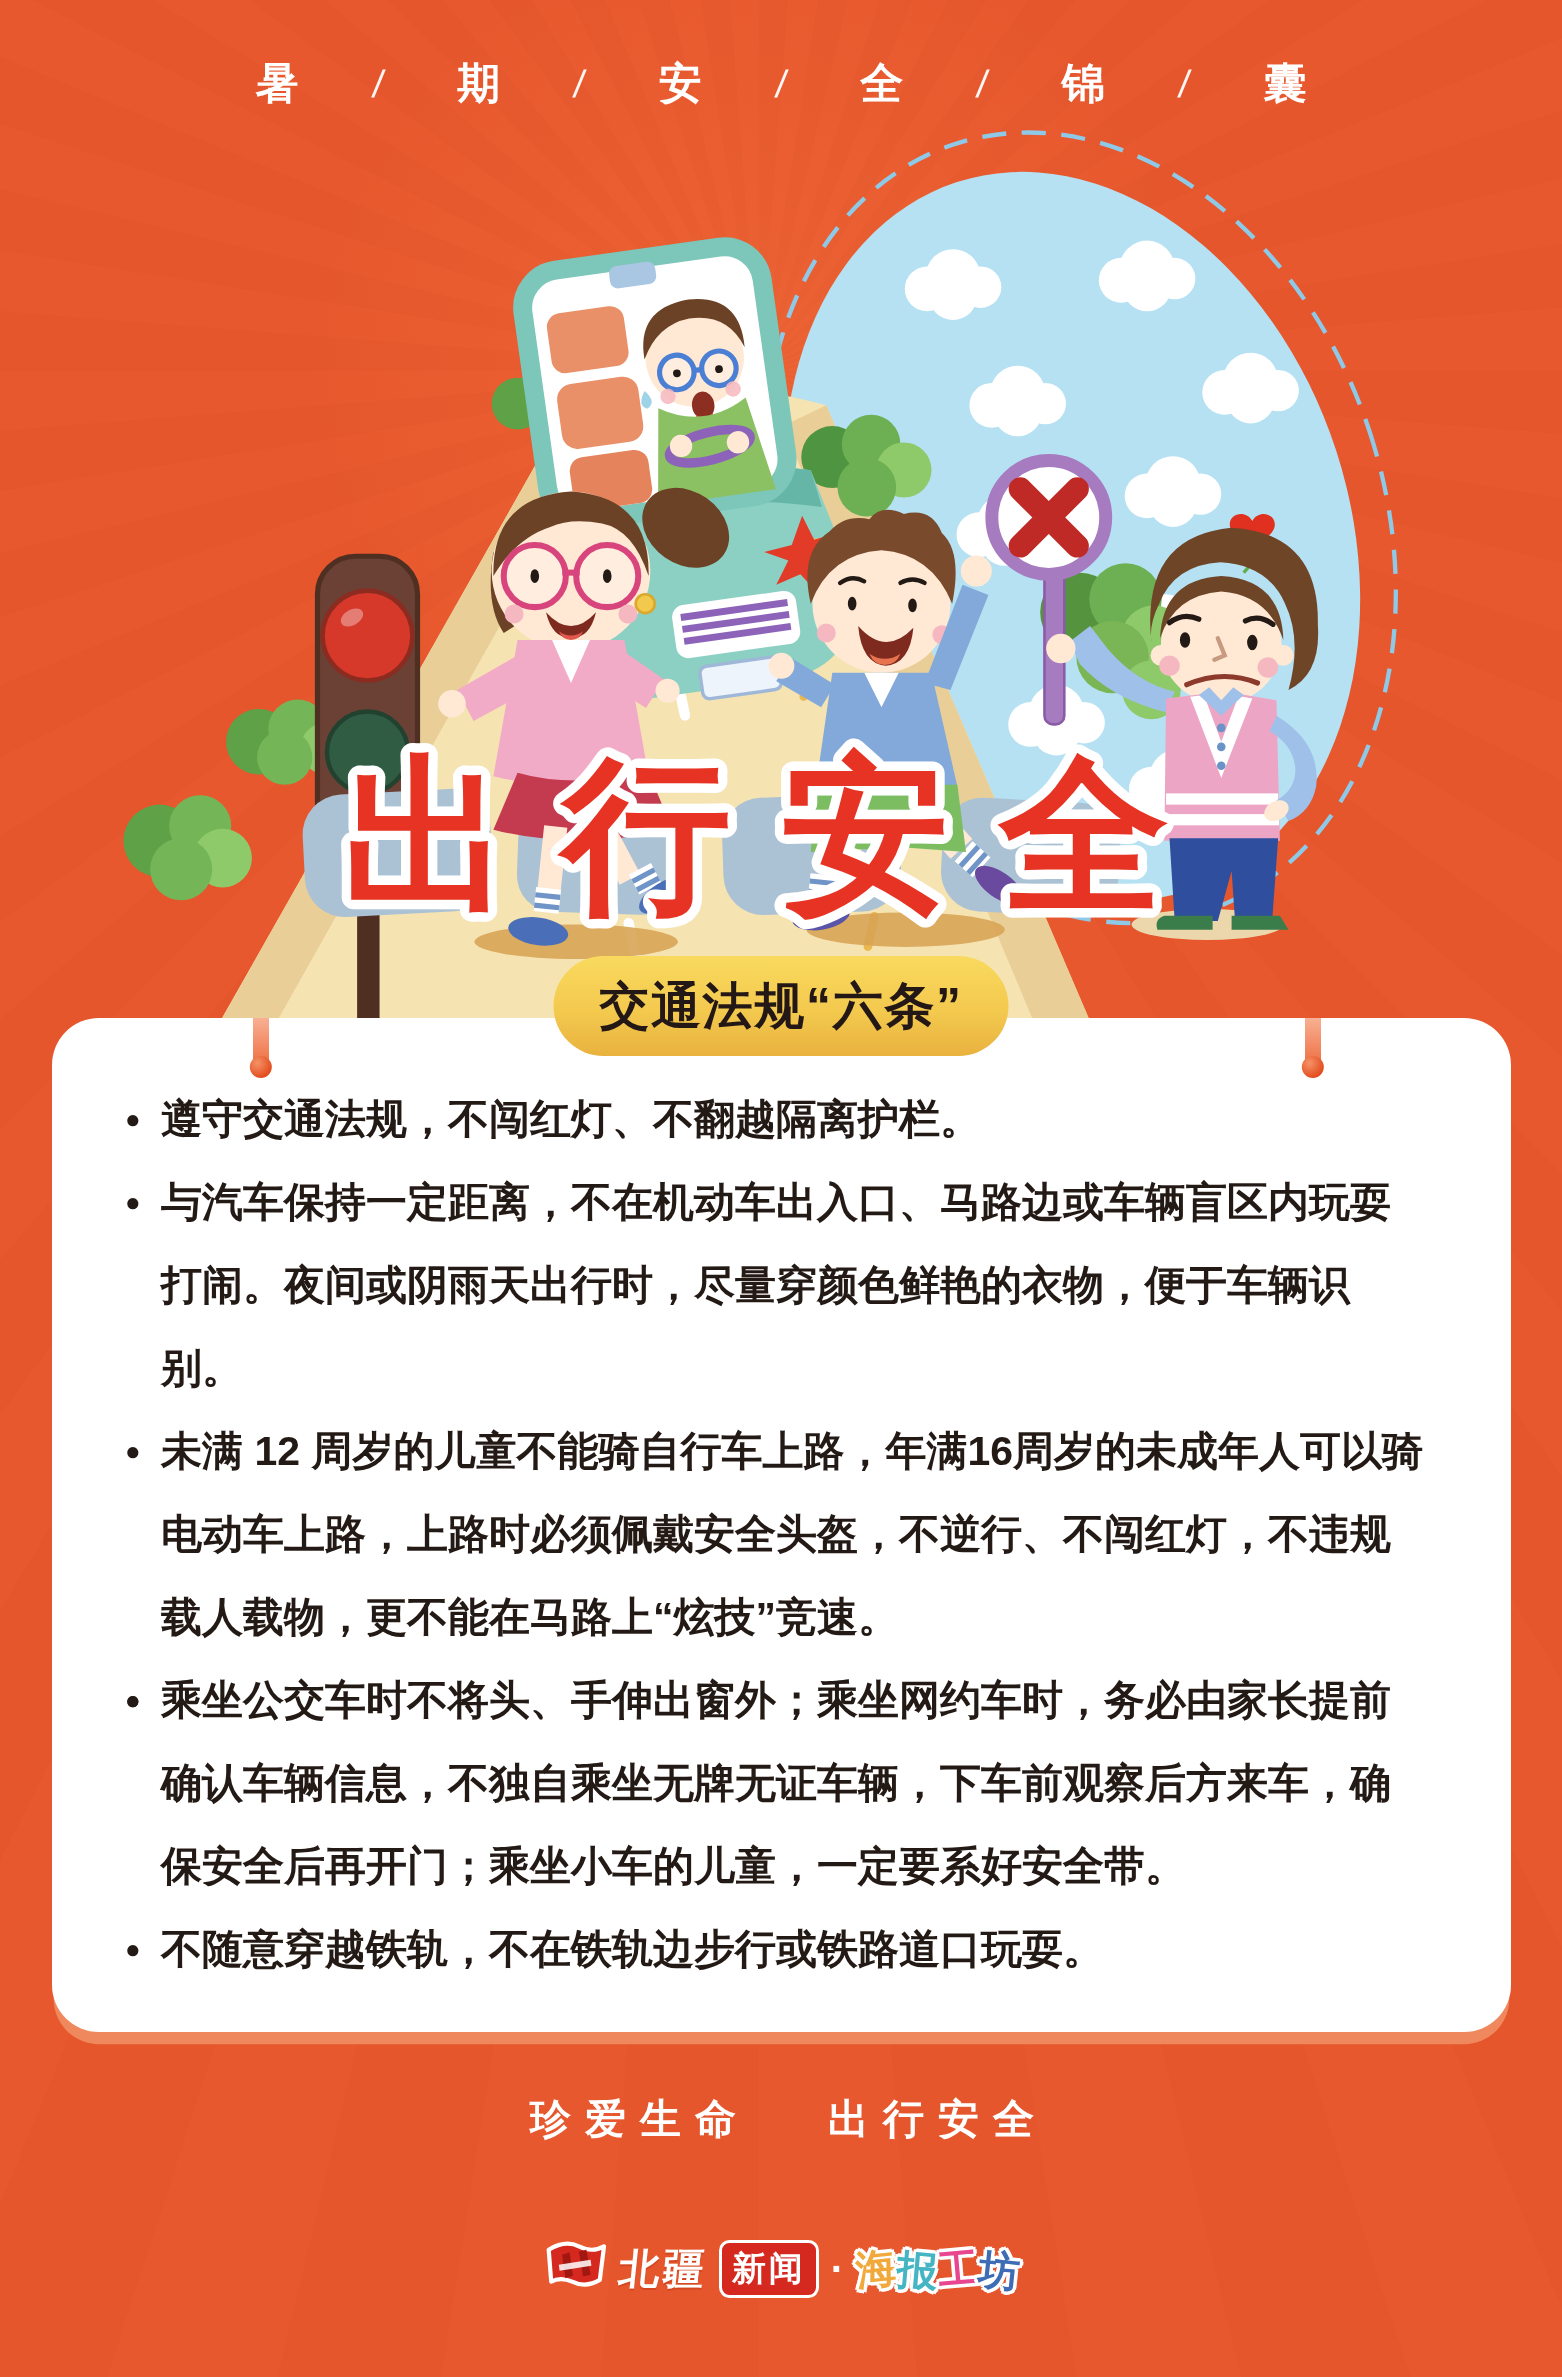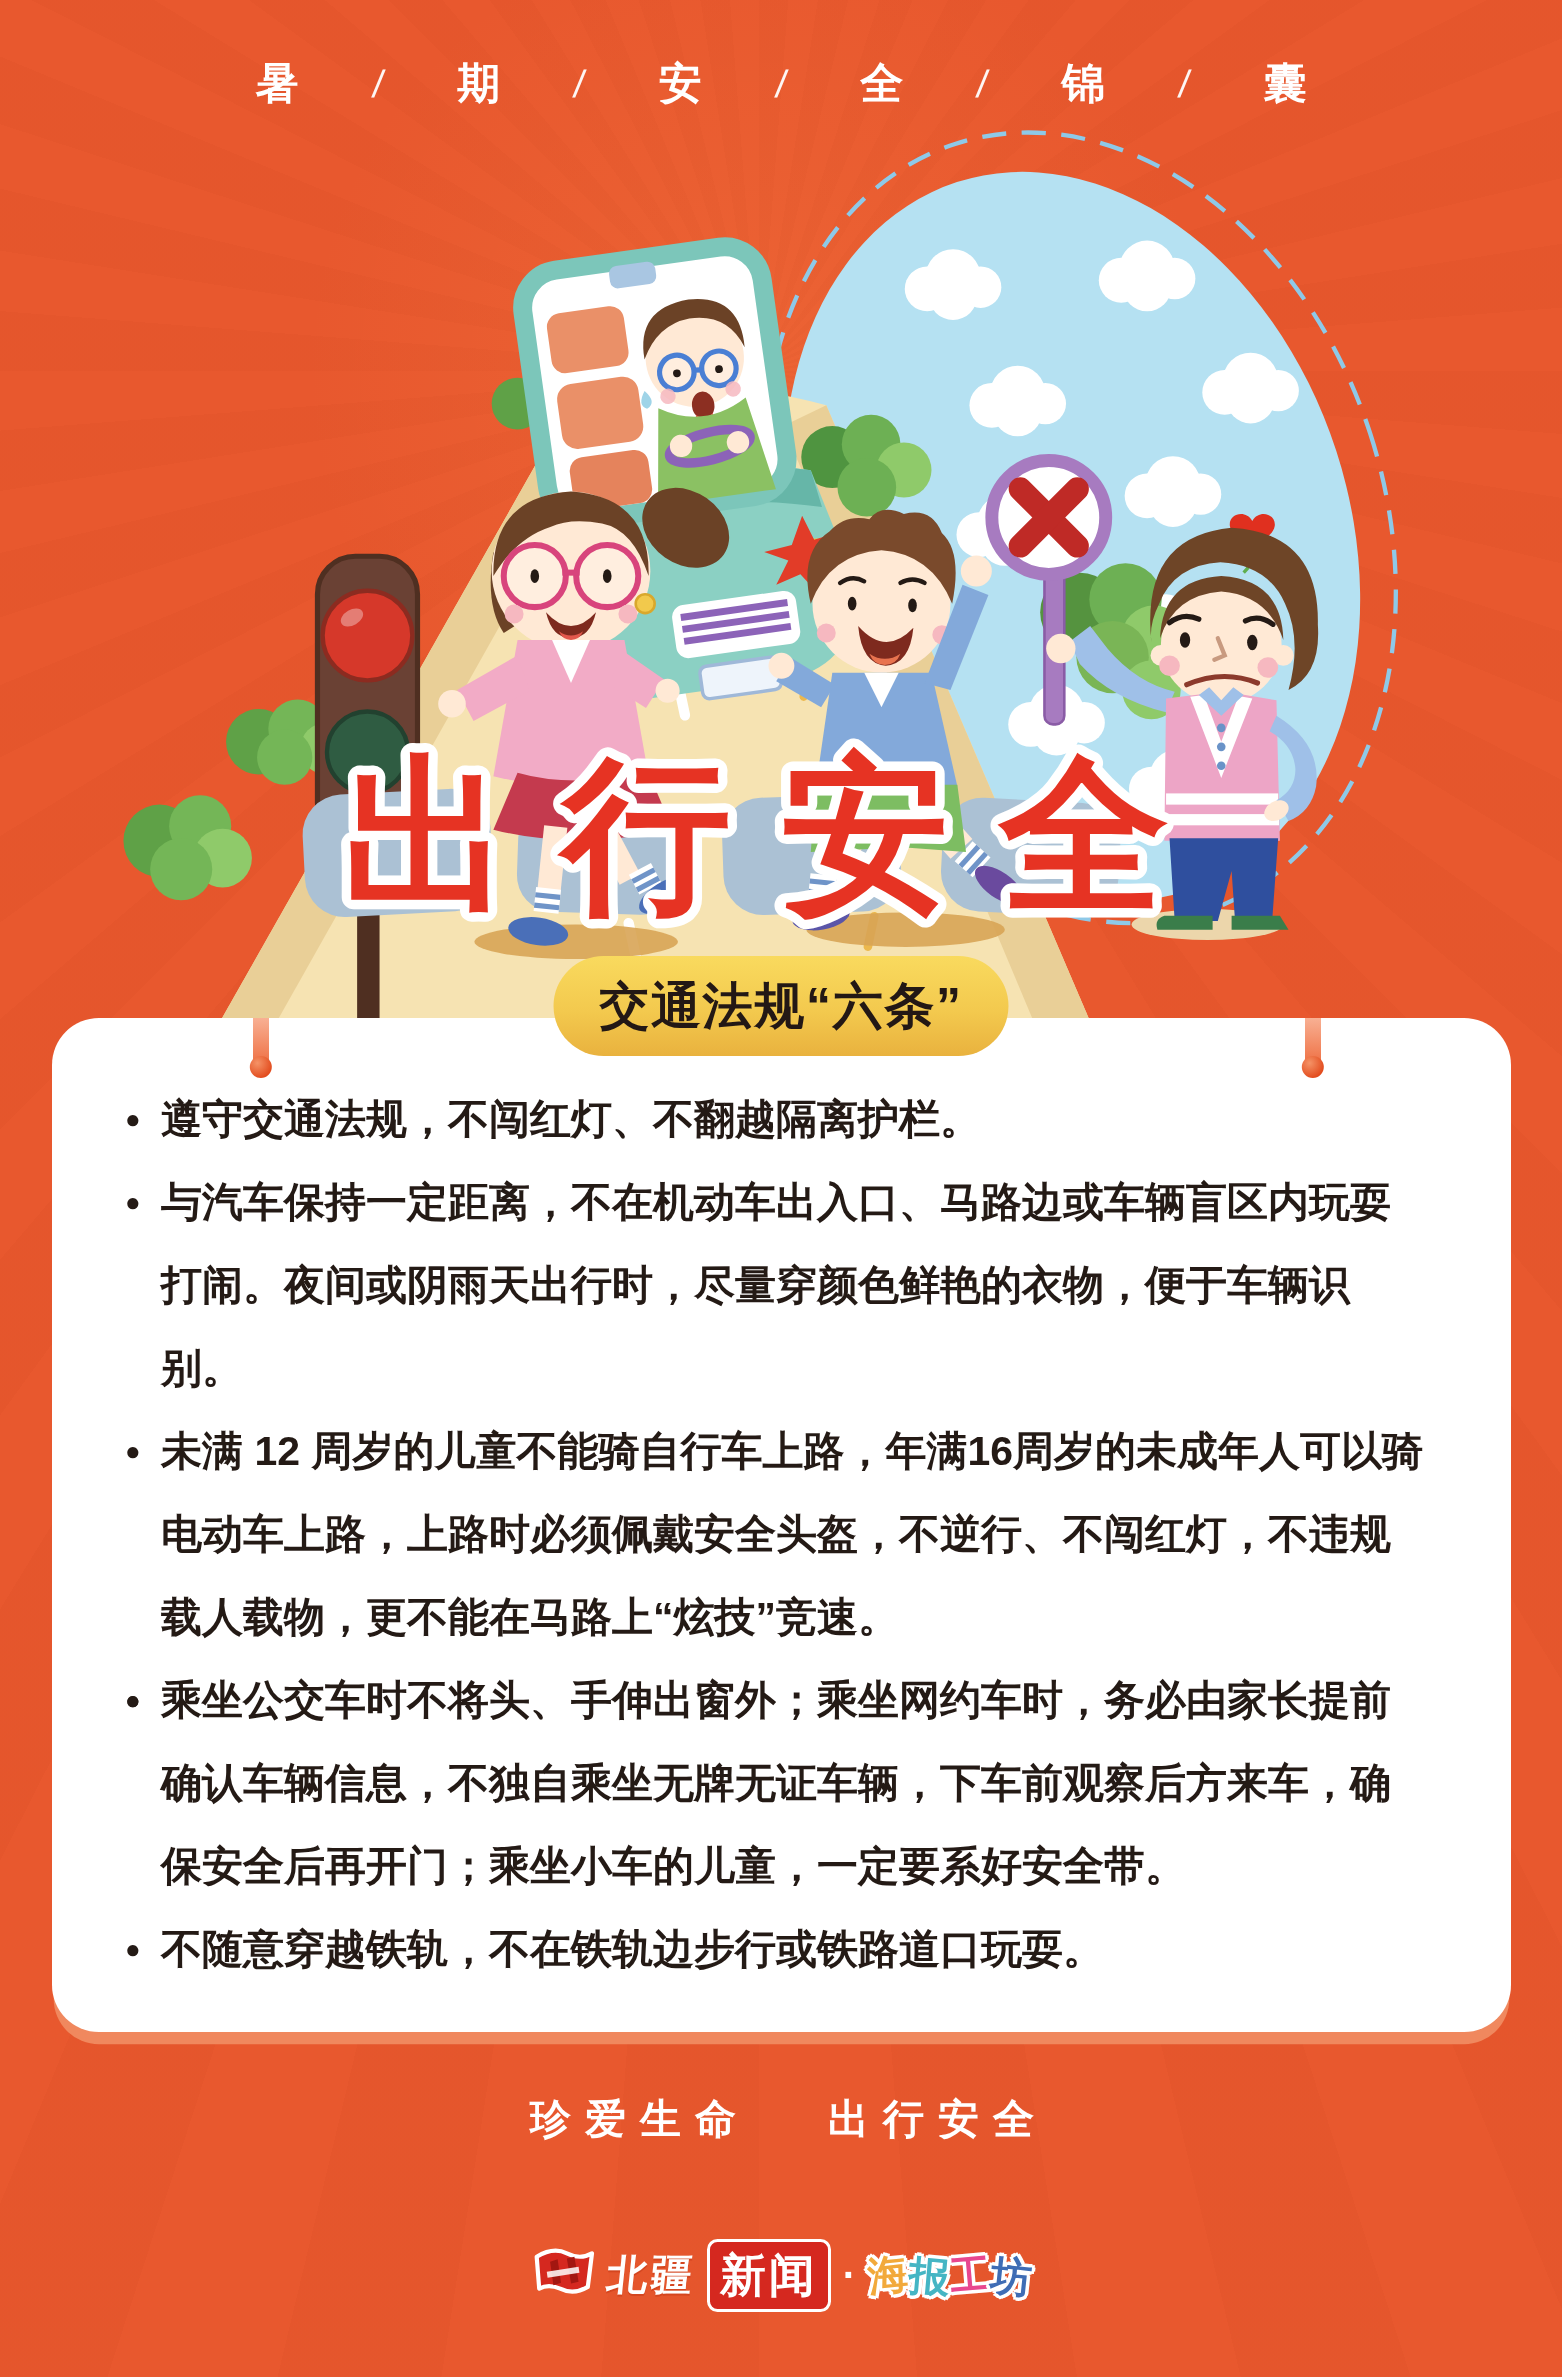--- a/index.html
+++ b/index.html
@@ -43,21 +43,21 @@
     background:radial-gradient(circle at 35% 32%,#f59367,#e24a1c 75%);}
   .pin.l{left:253px;} .pin.r{left:1305px;}
   
   .slogan{position:absolute;top:2093px;left:0;width:100%;display:flex;justify-content:center;gap:78px;z-index:2;padding-left:8px;}
   .slogan span{color:#fff;font-size:41px;font-weight:900;letter-spacing:14px;line-height:52px;}
   
   .footer{position:absolute;top:2239px;left:0;width:100%;display:flex;justify-content:center;align-items:center;gap:10.4px;z-index:2;}
   .brand1{color:#fff;font-size:41px;font-weight:900;transform:skewX(-6deg);letter-spacing:3.5px;
     text-shadow:0 1.7px 0 rgba(180,40,10,.35);}
   .brand2{background:#d5281f;border:3.5px solid #fff;border-radius:10.4px;color:#fff;
-    font-size:46px;font-weight:900;padding:2.6px 10.4px;letter-spacing:2.6px;}
+    font-size:34px;font-weight:900;padding:2.6px 10.4px;letter-spacing:2.6px;}
   .branddot{color:#fff;font-size:40px;font-weight:900;margin:0 1.7px;}
   .brand3{display:flex;}
   .brand3 span{font-size:41px;font-weight:900;line-height:1;
     text-shadow:-2.6px -2.6px 0 #fff,2.6px -2.6px 0 #fff,-2.6px 2.6px 0 #fff,2.6px 2.6px 0 #fff,0 3.5px 0 #fff,0 -3.5px 0 #fff,3.5px 0 0 #fff,-3.5px 0 0 #fff;}
   .brand3 span:nth-child(1){color:#f2a93b;transform:rotate(-6deg);}
   .brand3 span:nth-child(2){color:#45b5c4;transform:rotate(5deg) translateY(1.7px);}
   .brand3 span:nth-child(3){color:#e8468f;transform:rotate(-5deg);}
   .brand3 span:nth-child(4){color:#3f6db5;transform:rotate(6deg) translateY(1.7px);}
 </style>
 </head>

